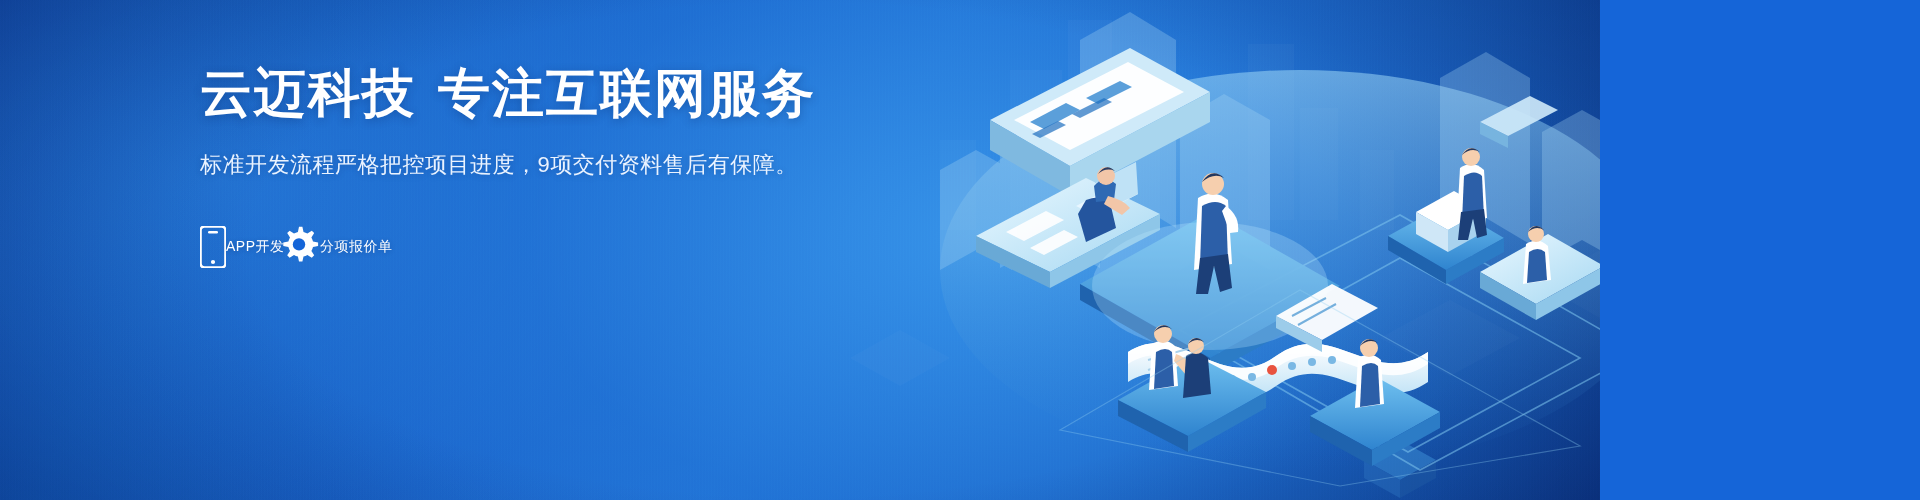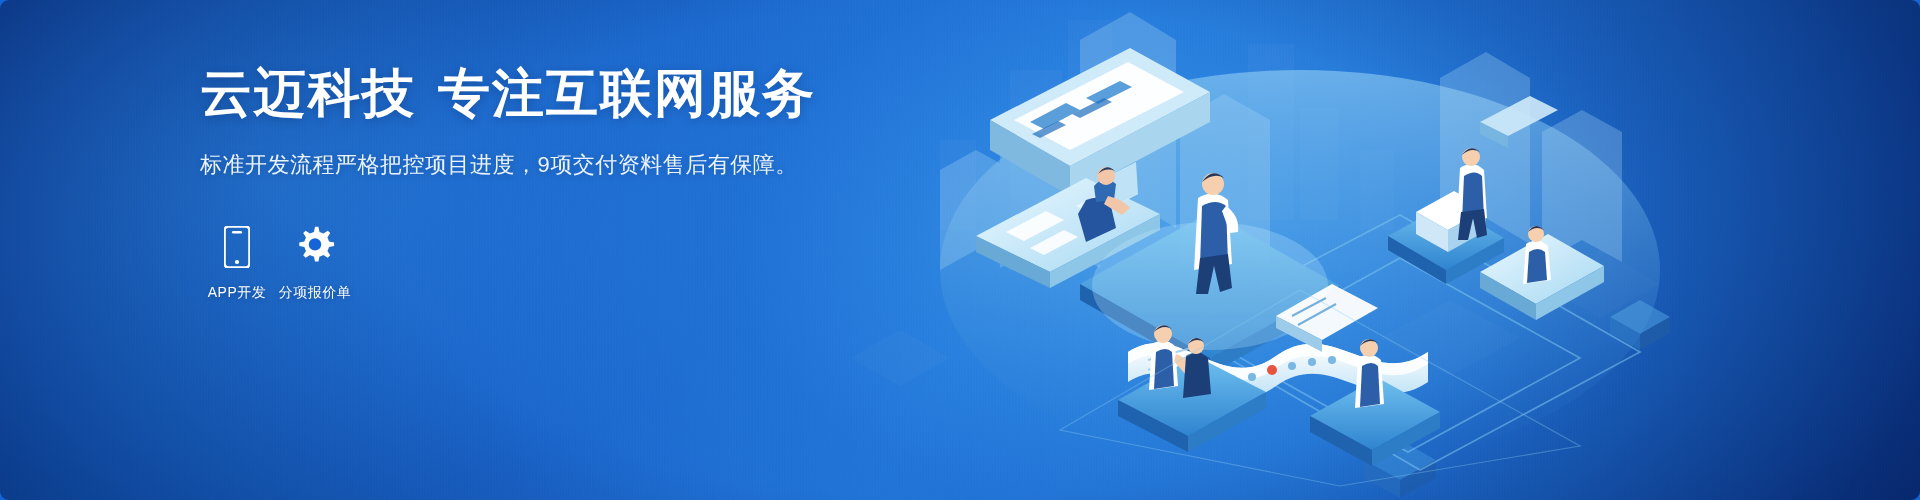--- a/index.html
+++ b/index.html
@@ -2,26 +2,25 @@
 <html><head>
 <meta charset="utf-8">
 <style>
   html,body{margin:0;padding:0;}
   body{
     width:1920px;height:500px;overflow:hidden;
     font-family:"Liberation Sans","DejaVu Sans",sans-serif;
     background:#1565d8;
   }
   #banner{
-    position:relative;width:1920px;height:500px;overflow:hidden;
+    position:relative;width:1600px;height:500px;overflow:hidden;
     background:
       radial-gradient(ellipse 1100px 700px at 62% 48%, rgba(56,150,235,0.95) 0%, rgba(34,118,216,0.55) 42%, rgba(20,85,190,0.12) 70%, rgba(10,60,160,0) 100%),
       radial-gradient(ellipse 900px 600px at 14% 36%, rgba(44,132,226,0.75) 0%, rgba(26,98,200,0.25) 55%, rgba(12,62,160,0) 100%),
       linear-gradient(118deg,#0b3b9e 0%,#1157b8 16%,#1c6ad0 36%,#2277da 52%,#1a63c6 70%,#10469f 86%,#0a2f7e 100%);
-    border-radius: 9px;
   }
   
   #banner:after{
     content:"";position:absolute;inset:0;pointer-events:none;
     background:repeating-linear-gradient(90deg, rgba(255,255,255,0.018) 0px, rgba(255,255,255,0.018) 1px, rgba(0,0,0,0.012) 1px, rgba(0,0,0,0.012) 3px);
     mix-blend-mode:overlay;opacity:.55;
   }
   .vignette{
     position:absolute;inset:0;pointer-events:none;
     background:radial-gradient(ellipse 1250px 560px at 50% 50%, rgba(0,0,0,0) 44%, rgba(3,28,86,0.30) 78%, rgba(2,22,70,0.52) 100%);
@@ -37,21 +36,21 @@
   .headline .gap{display:inline-block;width:22px;}
   .sub{
     font-size:22px;color:#eaf3ff;line-height:1.72;margin:0;
     letter-spacing:.5px;font-weight:400;white-space:nowrap;
     text-shadow:0 1px 6px rgba(4,32,92,0.25);
   }
 
   
   .services{display:flex;align-items:flex-start;margin-top:40px;}
   .service{
-    width:74px;display:flex;flex-direction:column;align-items:center;
+    width:74px;display:flex;flex-direction:row;align-items:flex-start;
     cursor:pointer;margin-right:4px;
   }
   .service .ico{height:46px;display:flex;align-items:center;justify-content:center;}
   .service .ico svg{display:block;}
   .service .lbl{
     margin-top:14px;font-size:14px;color:#ffffff;white-space:nowrap;
     letter-spacing:.5px;text-shadow:0 1px 5px rgba(4,32,92,0.3);
   }
 
   

